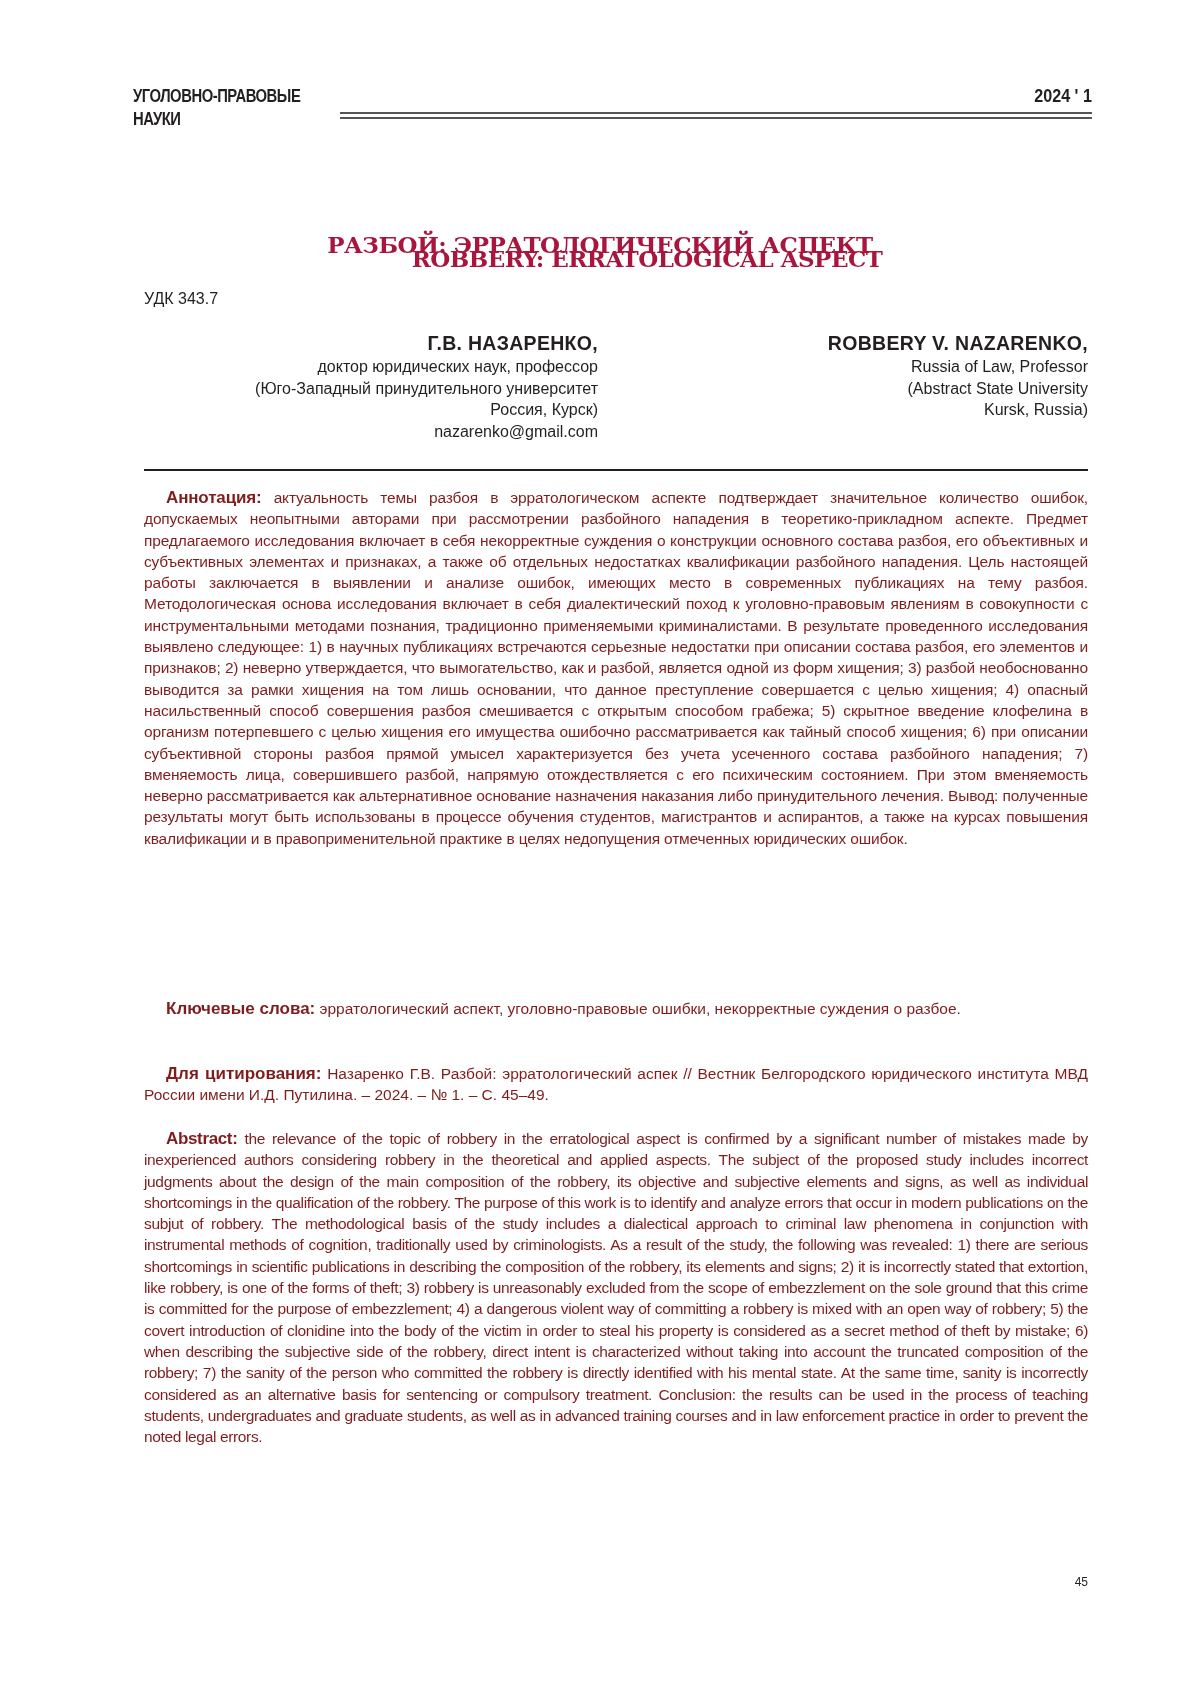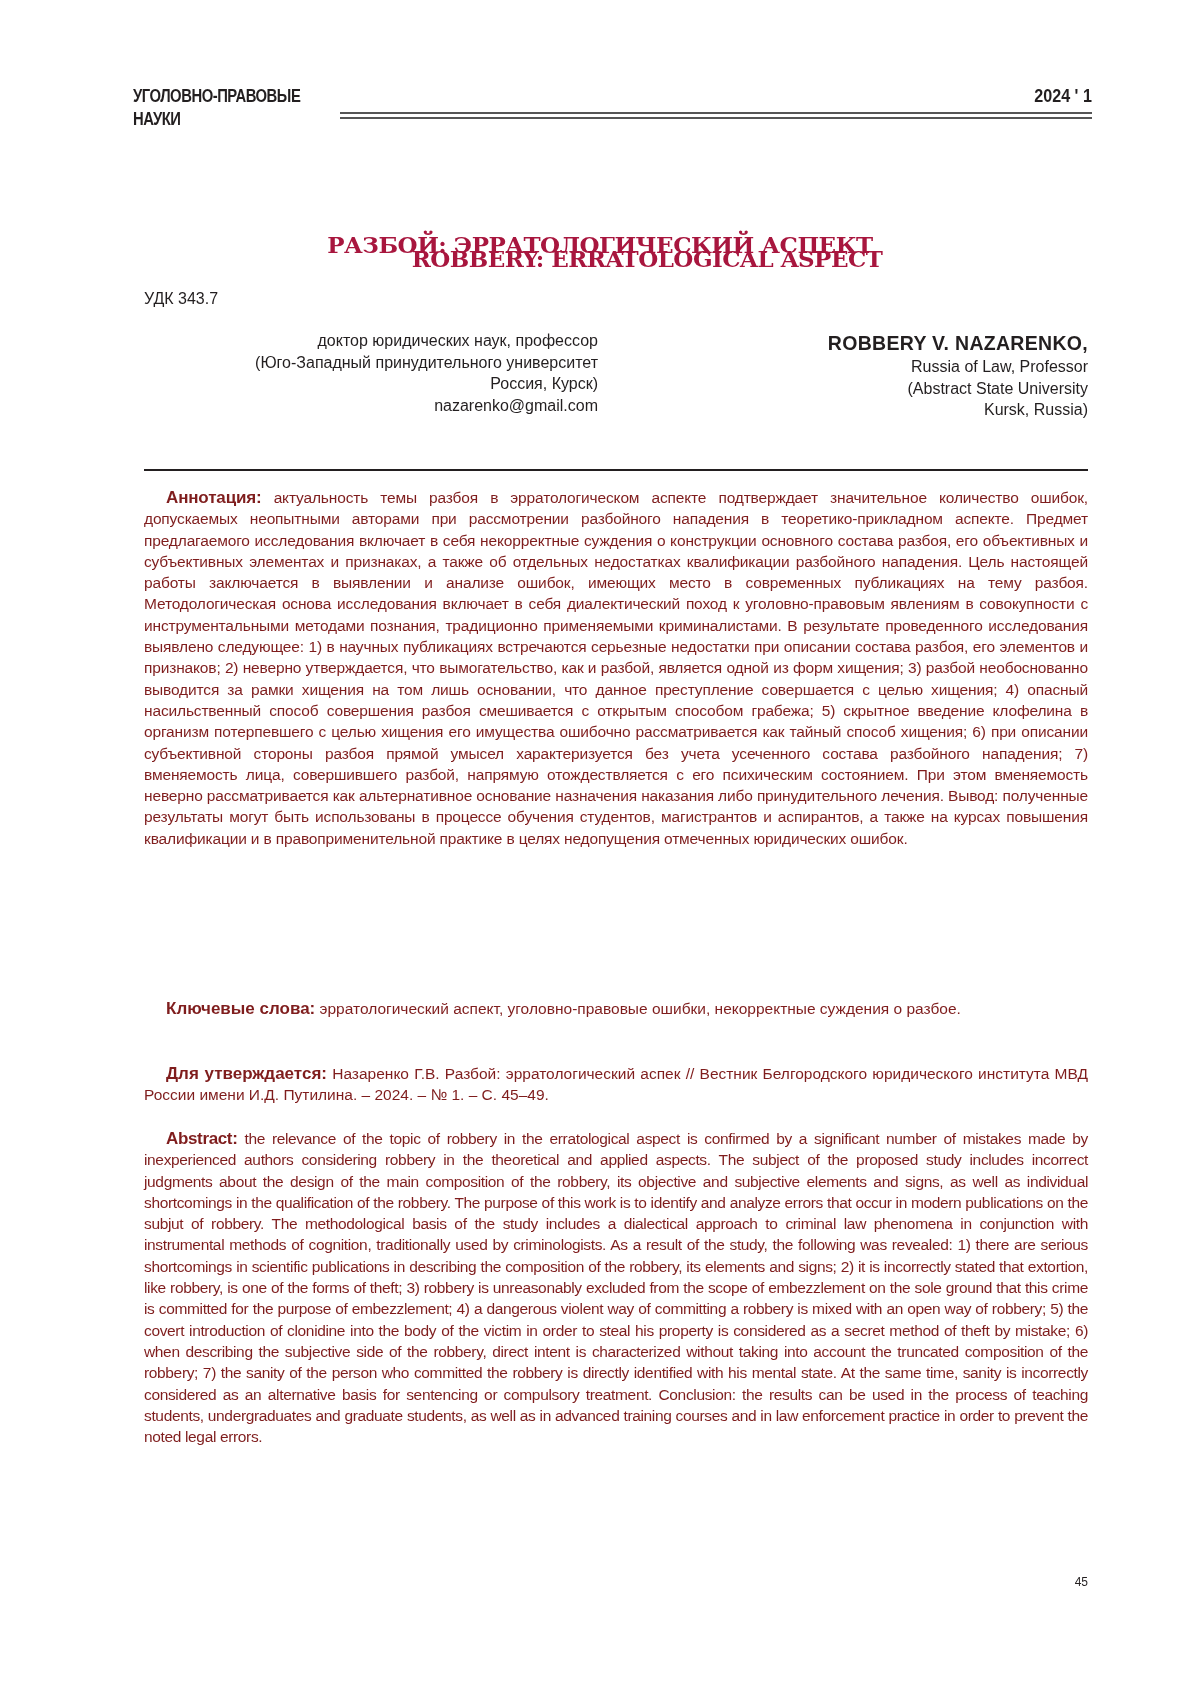--- a/index.html
+++ b/index.html
@@ -71,36 +71,37 @@
 </div>
 <div class="header-issue">2024 ' 1</div>
 <div class="header-rule"></div>
 
 <div class="title title-ru">РАЗБОЙ: ЭРРАТОЛОГИЧЕСКИЙ АСПЕКТ</div>
 <div class="title title-en">ROBBERY: ERRATOLOGICAL ASPECT</div>
 
 <div class="udk">УДК 343.7</div>
 
 <div class="author-block author-ru">
+  <div class="author-name">Г.В. НАЗАРЕНКО,</div>
   <div>доктор юридических наук, профессор</div>
   <div>(Юго-Западный принудительного университет</div>
   <div>Россия, Курск)</div>
   <div>nazarenko@gmail.com</div>
 </div>
 
 <div class="author-block author-en">
   <div class="author-name">ROBBERY V. NAZARENKO,</div>
   <div>Russia of Law, Professor</div>
   <div>(Abstract State University</div>
   <div>Kursk, Russia)</div>
 </div>
 
 <div class="sep-rule"></div>
 
 <div class="body-block annotation"><span class="lbl">Аннотация:</span><span> актуальность темы разбоя в эрратологическом аспекте подтверждает значительное количество ошибок, допускаемых неопытными авторами при рассмотрении разбойного нападения в теоретико-прикладном аспекте. Предмет предлагаемого исследования включает в себя некорректные суждения о конструкции основного состава разбоя, его объективных и субъективных элементах и признаках, а также об отдельных недостатках квалификации разбойного нападения. Цель настоящей работы заключается в выявлении и анализе ошибок, имеющих место в современных публикациях на тему разбоя.  Методологическая основа исследования включает в себя диалектический поход к уголовно-правовым явлениям в совокупности с инструментальными методами познания, традиционно применяемыми криминалистами. В результате проведенного исследования выявлено следующее: 1) в научных публикациях встречаются серьезные недостатки при описании состава разбоя, его элементов и признаков; 2) неверно утверждается, что вымогательство, как и разбой, является одной из форм хищения; 3) разбой необоснованно выводится за рамки хищения на том лишь основании, что данное преступление совершается с целью хищения; 4) опасный насильственный способ совершения разбоя смешивается с открытым способом  грабежа; 5) скрытное введение клофелина в организм потерпевшего с целью хищения его имущества ошибочно рассматривается как тайный способ хищения; 6) при описании субъективной стороны разбоя прямой умысел характеризуется  без учета усеченного состава разбойного нападения; 7) вменяемость лица, совершившего разбой, напрямую отождествляется с его психическим состоянием. При этом вменяемость неверно рассматривается как альтернативное основание назначения наказания либо принудительного лечения. Вывод: полученные результаты могут быть использованы в процессе обучения студентов, магистрантов и аспирантов, а также на курсах повышения квалификации и в правоприменительной практике в целях недопущения отмеченных юридических ошибок.</span></div>
 
 <div class="body-block keywords"><span class="lbl">Ключевые слова:</span><span> эрратологический аспект, уголовно-правовые ошибки, некорректные суждения о разбое.</span></div>
 
-<div class="body-block citation"><span class="lbl">Для утверждается:</span><span> Назаренко Г.В. Разбой: эрратологический аспек // Вестник Белгородского юридического института МВД России имени И.Д. Путилина. – 2024. – № 1. – С. 45–49.</span></div>
+<div class="body-block citation"><span class="lbl">Для цитирования:</span><span> Назаренко Г.В. Разбой: эрратологический аспек // Вестник Белгородского юридического института МВД России имени И.Д. Путилина. – 2024. – № 1. – С. 45–49.</span></div>
 
 <div class="body-block abstract"><span class="lbl">Abstract:</span><span> the relevance of the topic of robbery in the erratological aspect is confirmed by a significant number of mistakes made by inexperienced authors considering robbery in the theoretical and applied aspects. The subject of the proposed study includes incorrect judgments about the design of the main composition of the robbery, its objective and subjective elements and signs, as well as individual shortcomings in the qualification of the robbery. The purpose of this work is to identify and analyze errors that occur in modern publications on the subjut of robbery. The methodological basis of the study includes a dialectical approach to criminal law phenomena in conjunction with instrumental methods of cognition, traditionally used by criminologists. As a result of the study, the following was revealed: 1) there are serious shortcomings in scientific publications in describing the composition of the robbery, its elements and signs; 2) it is incorrectly stated that extortion, like robbery, is one of the forms of theft; 3) robbery is unreasonably excluded from the scope of embezzlement on the sole ground that this crime is committed for the purpose of embezzlement; 4) a dangerous violent way of committing a robbery is mixed with an open way of robbery; 5) the covert introduction of clonidine into the body of the victim in order to steal his property is considered as a secret method of theft by mistake; 6) when describing the subjective side of the robbery, direct intent is characterized without taking into account the truncated composition of the robbery; 7) the sanity of the person who committed the robbery is directly identified with his mental state. At the same time, sanity is incorrectly considered as an alternative basis for sentencing or compulsory treatment. Conclusion: the results can be used in the process of teaching students, undergraduates and graduate students, as well as in advanced training courses and in law enforcement practice in order to prevent the noted legal errors.</span></div>
 
 <div class="page-number">45</div>
 
 </body></html>

